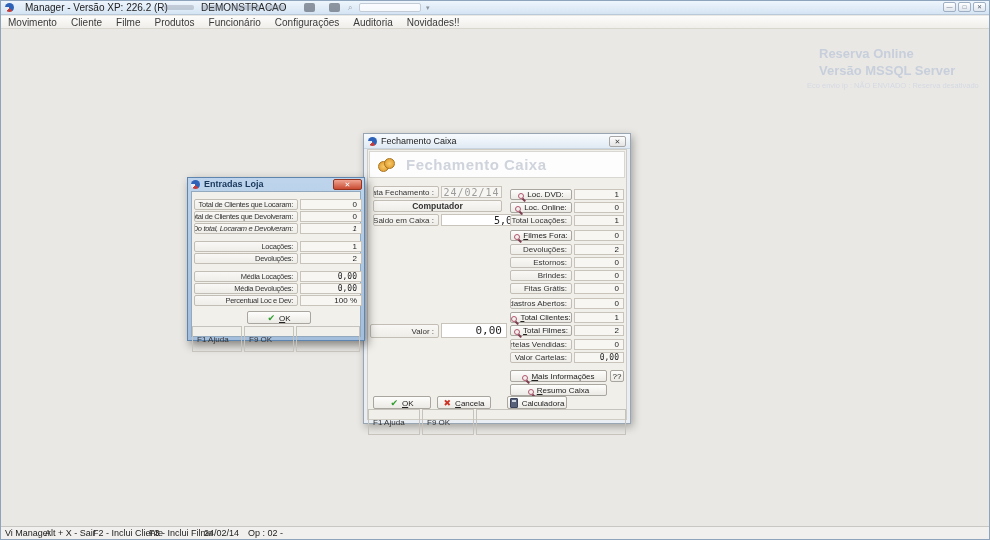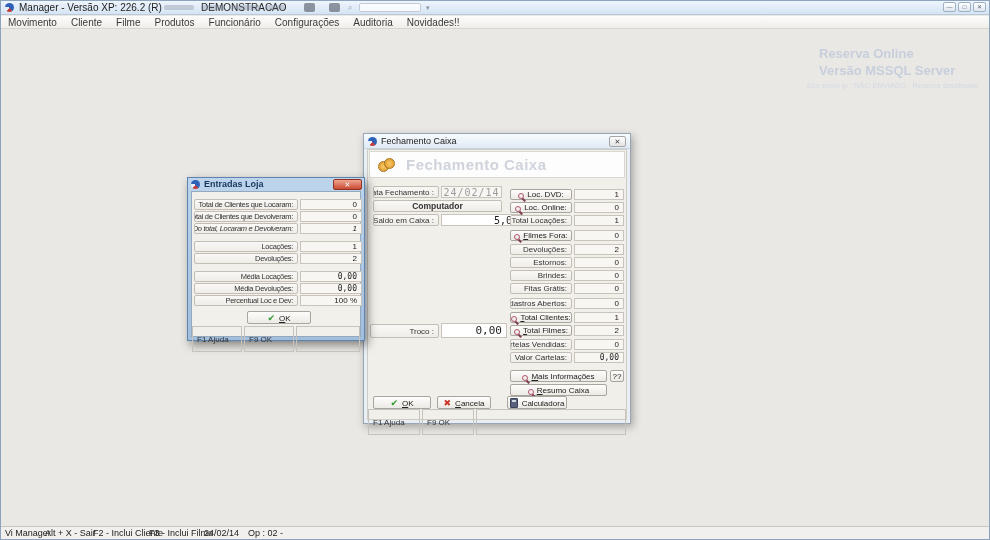--- a/index.html
+++ b/index.html
@@ -8,21 +8,21 @@
   .screen { position:relative; width:990px; height:540px; background:#eae8e4;
             border:1px solid #8ea4bd; overflow:hidden; }
   .abs { position:absolute; }
 
   
   .titlebar { position:absolute; left:0; top:0; width:100%; height:14px;
     background:linear-gradient(#eef5fc,#d5e4f3); border-bottom:1px solid #b9c9da;
     font-size:10px; color:#222; }
   .app-logo { position:absolute; left:4px; top:2px; width:9px; height:9px; border-radius:50%;
     background:conic-gradient(#2e62b8 0 40%, #c23d3d 40% 62%, #e8eef5 62% 78%, #2e62b8 78%); }
-  .tb-title { position:absolute; left:18px; top:1px; white-space:nowrap; }
+  .tb-title { position:absolute; left:24px; top:1px; white-space:nowrap; }
   .tb-demo { position:absolute; left:200px; top:1px; white-space:nowrap;text-align:center; }
   .ghost { background:rgba(120,130,145,.32); height:5px; border-radius:2px; top:4px; }
   .ghost-sq { background:rgba(90,98,110,.65); width:11px; height:9px; border-radius:2px; top:2px; }
   .ghost-box { top:2px; width:62px; height:9px; background:rgba(255,255,255,.75);
     border:1px solid #c2cbd6; border-radius:2px; }
   .ghost-mag { top:2px; font-size:8px; color:#8a93a0; line-height:9px; }
   .ghost-caret { top:3px; font-size:7px; color:#8a93a0; }
   .winbtn { width:13px; height:10px; top:1px; background:linear-gradient(#ffffff,#dfe6ee);
     border:1px solid #9fb0c4; border-radius:2px; font-size:6px; line-height:8px;
     text-align:center; color:#54606e; padding:0; }
@@ -156,21 +156,21 @@
     </div>
 
     <div class="abs cell-l" style="left:9px;top:52px;width:66px;height:12px;">Data Fechamento :</div>
     <div class="abs cell-v mono" style="left:77px;top:52px;width:61px;height:12px;justify-content:center;color:#9b9b9b;font-size:10px;letter-spacing:1px;">24/02/14</div>
 
     <div class="abs cell-l" style="left:9px;top:66px;width:129px;height:12px;justify-content:center;font-weight:bold;font-size:8.5px;">Computador</div>
 
     <div class="abs cell-l" style="left:9px;top:80px;width:66px;height:12px;">Saldo em Caixa :</div>
     <div class="abs cell-v cell-white mono" style="left:77px;top:80px;width:82px;height:12px;font-size:10px;">5,00</div>
 
-    <div class="abs cell-l" style="left:6px;top:190px;width:69px;height:14px;">Troco :</div>
+    <div class="abs cell-l" style="left:6px;top:190px;width:69px;height:14px;">Valor :</div>
     <div class="abs cell-v cell-white mono" style="left:77px;top:189px;width:66px;height:15px;font-size:11px;">0,00</div>
 
     <div class="abs frow" style="left:146px;top:55px;">
       <button class="fcell-l btn3d">
           <span class="mag"></span>
           <span class="blabel">Loc. DVD:</span>
         </button>
       <div class="fcell-v cell-v">1</div>
     </div>
     <div class="abs frow" style="left:146px;top:68px;">

